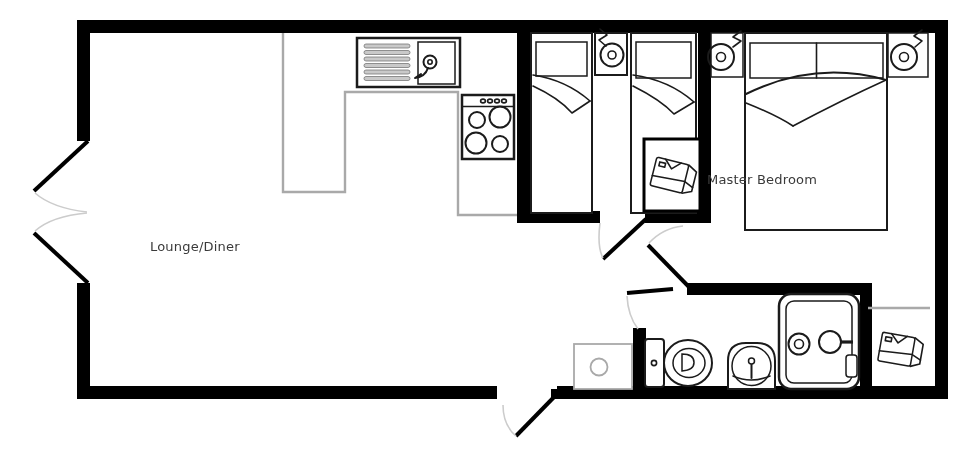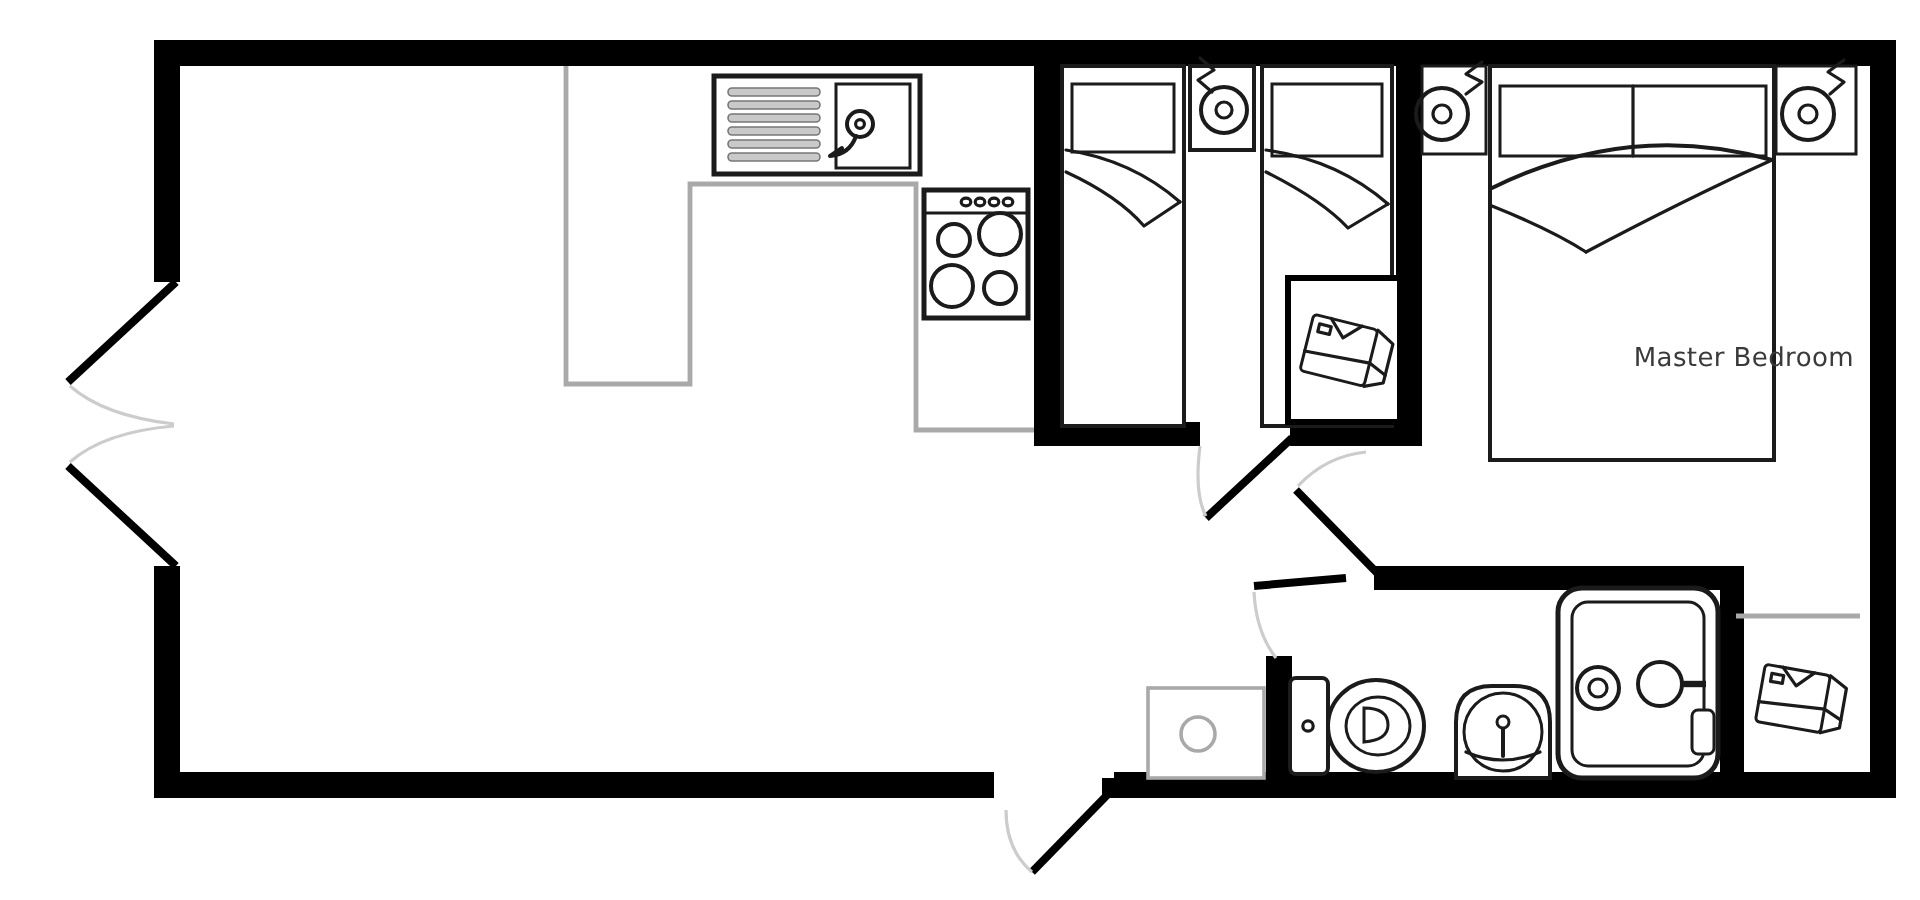--- a/index.html
+++ b/index.html
@@ -1,19 +1,19 @@
 <!DOCTYPE html>
 <html style="--wall: #000000; --furniture-outline: #1b1b1b; --counter-gray: #a9a9a9; --door-arc: #cccccc; --label-text: #3a3a3a; --background: #ffffff; --drainer-fill: #c9c9c9;"><head>
 <meta charset="utf-8">
 <style>
   html,body{margin:0;padding:0;background:var(--background,#fff);}
   .stage{position:relative;width:960px;height:450px;background:var(--background,#fff);
          font-family:"DejaVu Sans","Liberation Sans",sans-serif;overflow:hidden;}
   .stage svg{position:absolute;left:0;top:0;}
-  .room-label{position:absolute;width:220px;text-align:right;font-size:13px;
+  .room-label{position:absolute;width:220px;text-align:left;font-size:13px;
               color:var(--label-text,#3a3a3a);letter-spacing:.2px;}
   
   .w   {fill:var(--wall,#000);stroke:none;}
   .f25 {fill:#fff;stroke:var(--furniture-outline,#1b1b1b);stroke-width:2.5;}
   .f2  {fill:#fff;stroke:var(--furniture-outline,#1b1b1b);stroke-width:2;}
   .f15 {fill:#fff;stroke:var(--furniture-outline,#1b1b1b);stroke-width:1.5;}
   .ln  {fill:none;stroke:var(--furniture-outline,#1b1b1b);stroke-width:1.6;
         stroke-linecap:round;stroke-linejoin:round;}
   .ln2 {fill:none;stroke:var(--furniture-outline,#1b1b1b);stroke-width:2;
         stroke-linecap:round;stroke-linejoin:round;}
@@ -179,14 +179,15 @@
   <g>
     <rect class="grayf" x="574" y="344" width="58" height="45"></rect>
     <circle class="grayf" cx="599" cy="367" r="8.5"></circle>
   </g>
   <g>
     <path d="M868,308 L930,308" stroke="var(--counter-gray,#a9a9a9)" stroke-width="2.6" fill="none"></path>
     <use href="#shirt" xlink:href="#shirt" transform="translate(898,349) rotate(10)"></use>
   </g>
 </svg>
 
+  <div class="room-label" style="left:150px;top:239px;">Lounge/Diner</div>
   <div class="room-label" style="left:707px;top:172px;">Master Bedroom</div>
 </div>
 
 </body></html>

